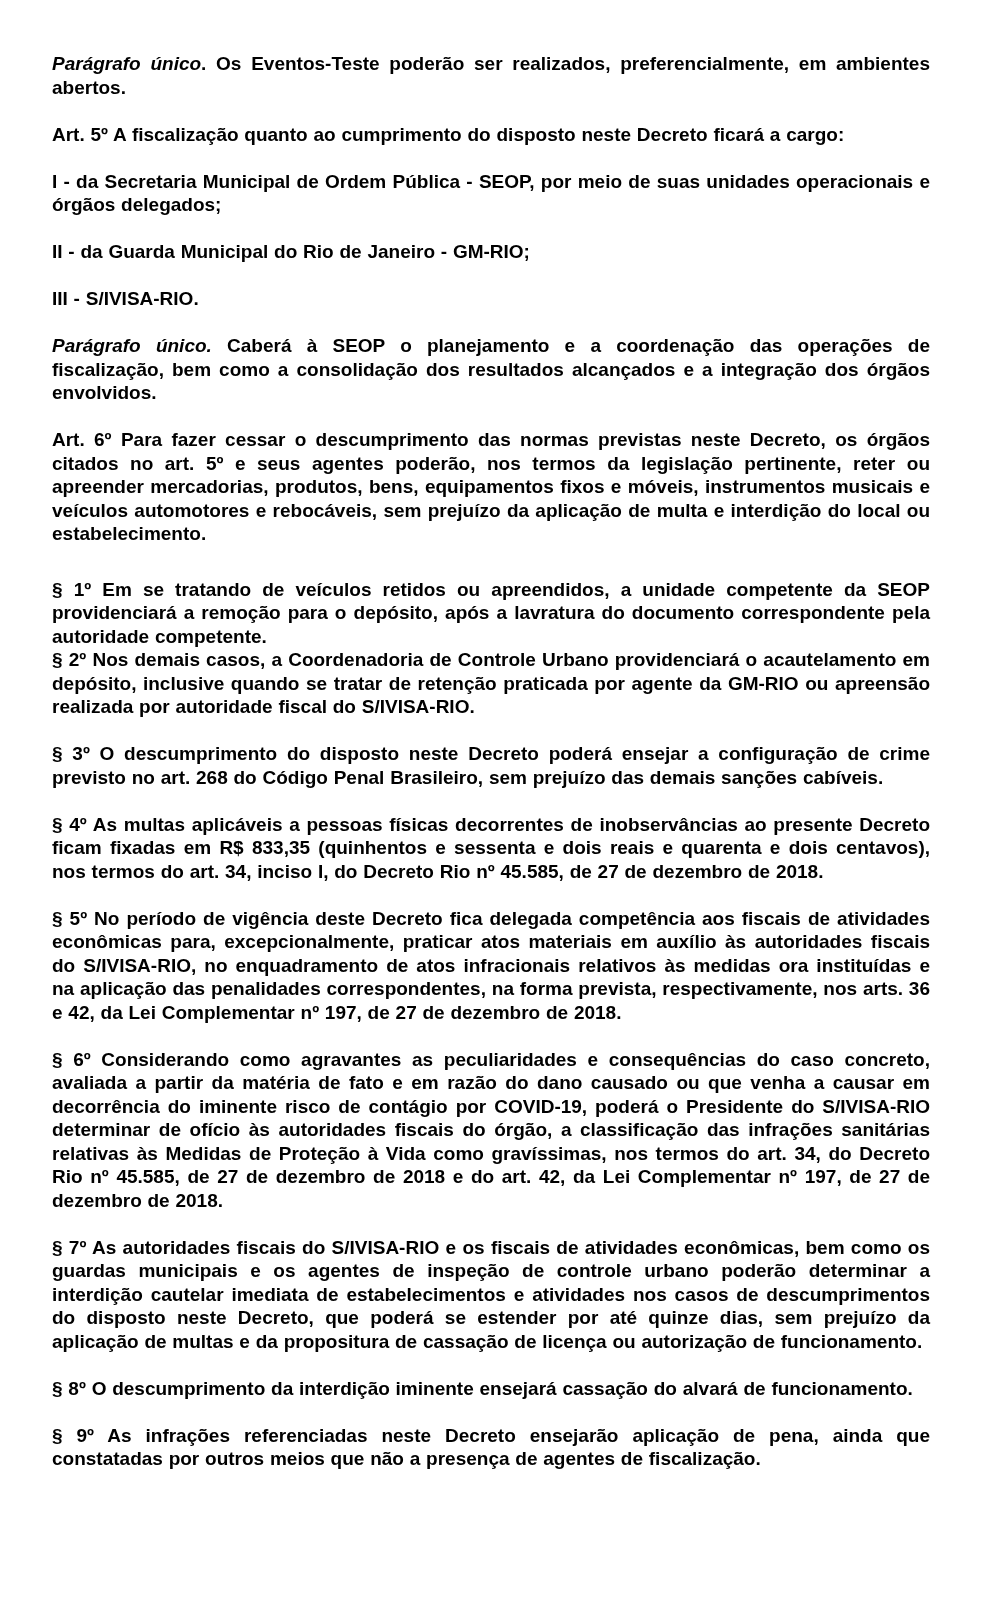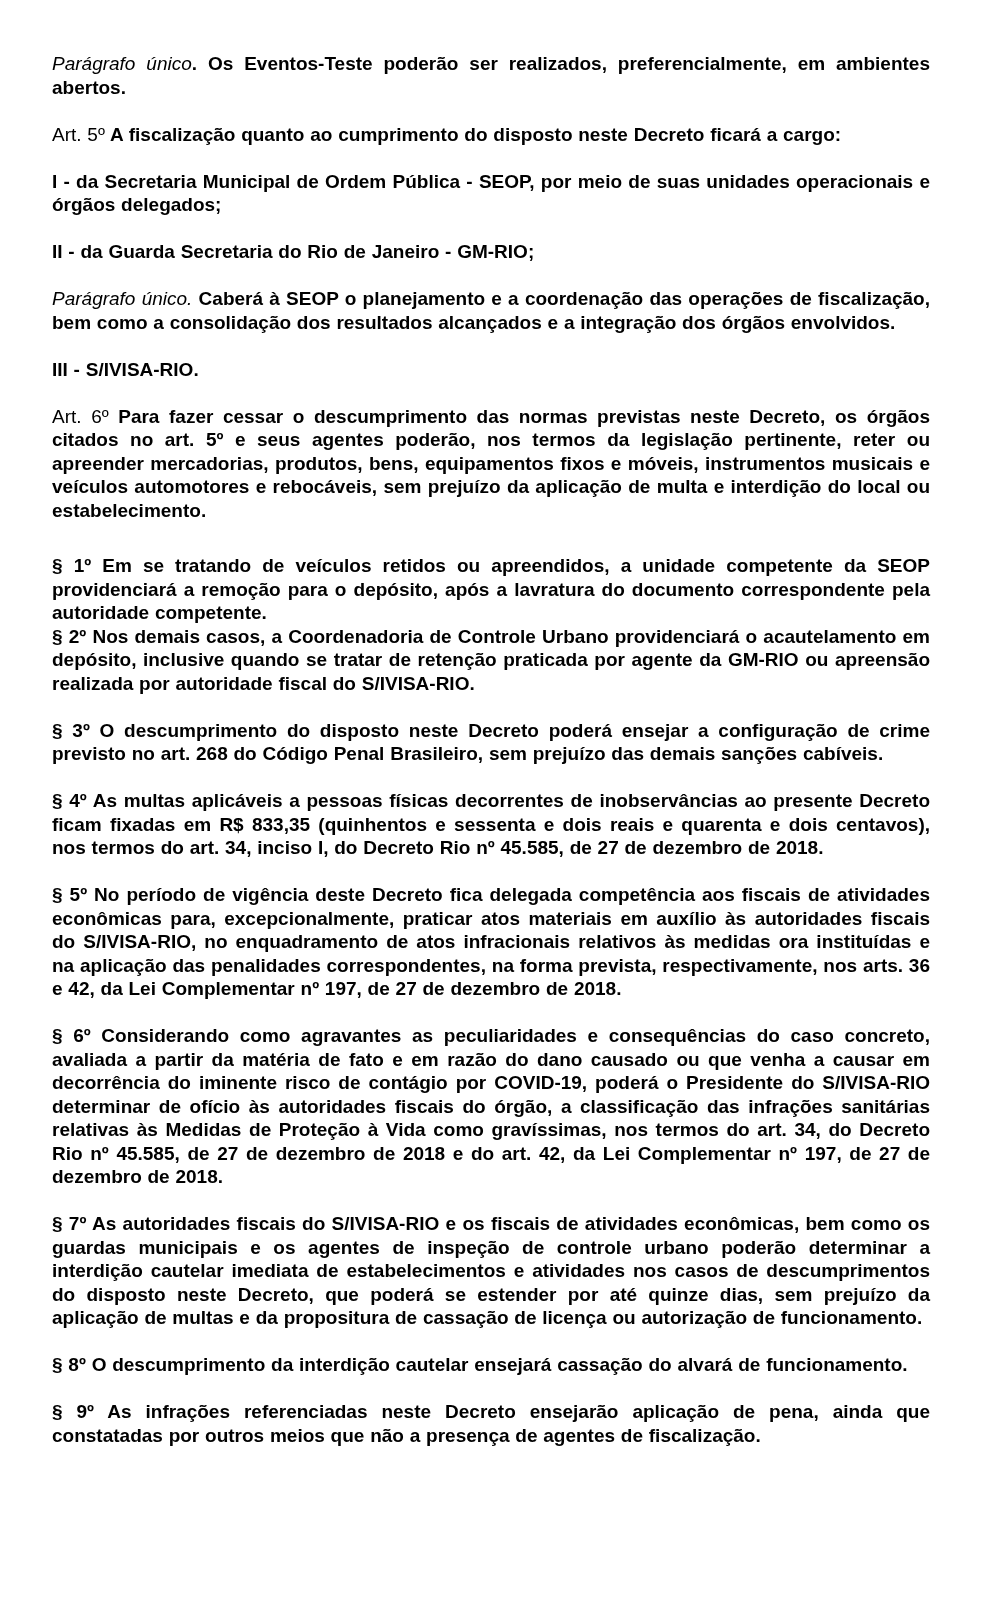--- a/index.html
+++ b/index.html
@@ -27,38 +27,38 @@
     margin: 0 0 23.5px 0;
     text-align: justify;
     text-align-last: left;
     word-spacing: 0.5px;
   }
   .doc-body p.no-gap {
     margin-bottom: 0;
     margin-top: 32px;
   }
   .seg.normal { font-style: normal; font-weight: bold; }
-  .seg.italic { font-style: italic; font-weight: normal; }
-  .seg.bold   { font-style: normal; font-weight: normal; }
+  .seg.italic { font-style: italic; font-weight: bold; }
+  .seg.bold   { font-style: normal; font-weight: bold; }
 </style>
 </head>
 <body>
 
 <div class="page">
   <div class="doc-body">
       <p><span class="seg italic">Parágrafo único</span><span class="seg normal">. Os Eventos-Teste poderão ser realizados, preferencialmente, em ambientes abertos.</span></p>
       <p><span class="seg bold">Art. 5º</span><span class="seg normal"> A fiscalização quanto ao cumprimento do disposto neste Decreto ficará a cargo:</span></p>
       <p><span class="seg normal">I - da Secretaria Municipal de Ordem Pública - SEOP, por meio de suas unidades operacionais e órgãos delegados;</span></p>
-      <p><span class="seg normal">II - da Guarda Secretaria do Rio de Janeiro - GM-RIO;</span></p>
+      <p><span class="seg normal">II - da Guarda Municipal do Rio de Janeiro - GM-RIO;</span></p>
+      <p><span class="seg normal">III - S/IVISA-RIO.</span></p>
       <p><span class="seg italic">Parágrafo único.</span><span class="seg normal"> Caberá à SEOP o planejamento e a coordenação das operações de fiscalização, bem como a consolidação dos resultados alcançados e a integração dos órgãos envolvidos.</span></p>
-      <p><span class="seg normal">III - S/IVISA-RIO.</span></p>
       <p><span class="seg bold">Art. 6º</span><span class="seg normal"> Para fazer cessar o descumprimento das normas previstas neste Decreto, os órgãos citados no art. 5º e seus agentes poderão, nos termos da legislação pertinente, reter ou apreender mercadorias, produtos, bens, equipamentos fixos e móveis, instrumentos musicais e veículos automotores e rebocáveis, sem prejuízo da aplicação de multa e interdição do local ou estabelecimento.</span></p>
       <p class="no-gap"><span class="seg normal">§ 1º Em se tratando de veículos retidos ou apreendidos, a unidade competente da SEOP providenciará a remoção para o depósito, após a lavratura do documento correspondente pela autoridade competente.</span></p>
       <p><span class="seg normal">§ 2º Nos demais casos, a Coordenadoria de Controle Urbano providenciará o acautelamento em depósito, inclusive quando se tratar de retenção praticada por agente da GM-RIO ou apreensão realizada por autoridade fiscal do S/IVISA-RIO.</span></p>
       <p><span class="seg normal">§ 3º O descumprimento do disposto neste Decreto poderá ensejar a configuração de crime previsto no art. 268 do Código Penal Brasileiro, sem prejuízo das demais sanções cabíveis.</span></p>
       <p><span class="seg normal">§ 4º As multas aplicáveis a pessoas físicas decorrentes de inobservâncias ao presente Decreto ficam fixadas em R$ 833,35 (quinhentos e sessenta e dois reais e quarenta e dois centavos), nos termos do art. 34, inciso I, do Decreto Rio nº 45.585, de 27 de dezembro de 2018.</span></p>
       <p><span class="seg normal">§ 5º No período de vigência deste Decreto fica delegada competência aos fiscais de atividades econômicas para, excepcionalmente, praticar atos materiais em auxílio às autoridades fiscais do S/IVISA-RIO, no enquadramento de atos infracionais relativos às medidas ora instituídas e na aplicação das penalidades correspondentes, na forma prevista, respectivamente, nos arts. 36 e 42, da Lei Complementar nº 197, de 27 de dezembro de 2018.</span></p>
       <p><span class="seg normal">§ 6º Considerando como agravantes as peculiaridades e consequências do caso concreto, avaliada a partir da matéria de fato e em razão do dano causado ou que venha a causar em decorrência do iminente risco de contágio por COVID-19, poderá o Presidente do S/IVISA-RIO determinar de ofício às autoridades fiscais do órgão, a classificação das infrações sanitárias relativas às Medidas de Proteção à Vida como gravíssimas, nos termos do art. 34, do Decreto Rio nº 45.585, de 27 de dezembro de 2018 e do art. 42, da Lei Complementar nº 197, de 27 de dezembro de 2018.</span></p>
       <p><span class="seg normal">§ 7º As autoridades fiscais do S/IVISA-RIO e os fiscais de atividades econômicas, bem como os guardas municipais e os agentes de inspeção de controle urbano poderão determinar a interdição cautelar imediata de estabelecimentos e atividades nos casos de descumprimentos do disposto neste Decreto, que poderá se estender por até quinze dias, sem prejuízo da aplicação de multas e da propositura de cassação de licença ou autorização de funcionamento.</span></p>
-      <p><span class="seg normal">§ 8º O descumprimento da interdição cautelar ensejará cassação do alvará de funcionamento.</span></p>
+      <p><span class="seg normal">§ 8º O descumprimento da interdição iminente ensejará cassação do alvará de funcionamento.</span></p>
       <p><span class="seg normal">§ 9º As infrações referenciadas neste Decreto ensejarão aplicação de pena, ainda que constatadas por outros meios que não a presença de agentes de fiscalização.</span></p>
     </div>
 </div>
 
 </body></html>

